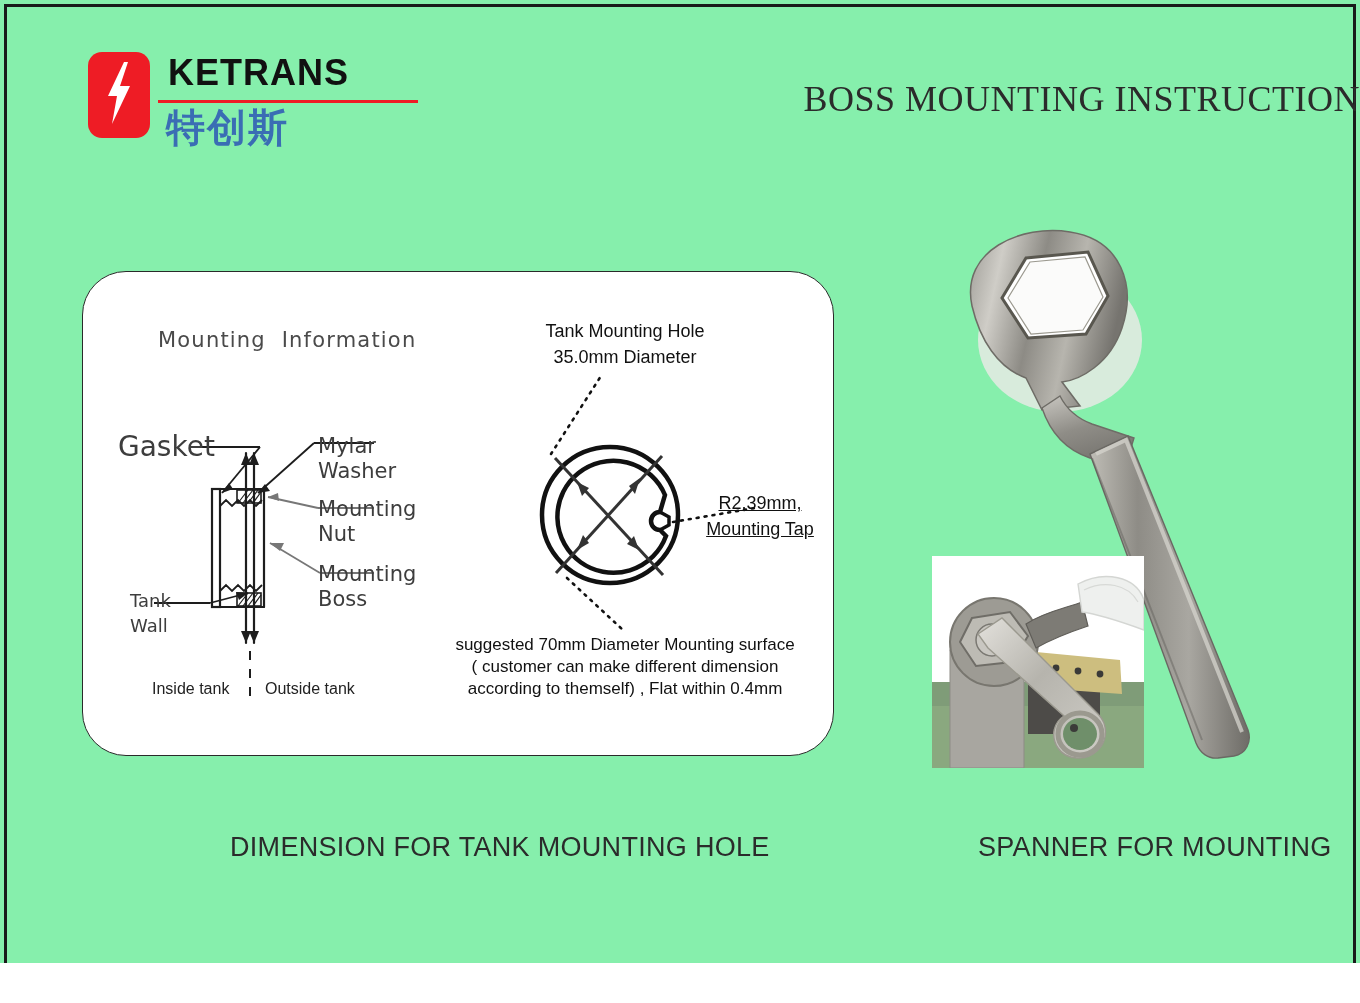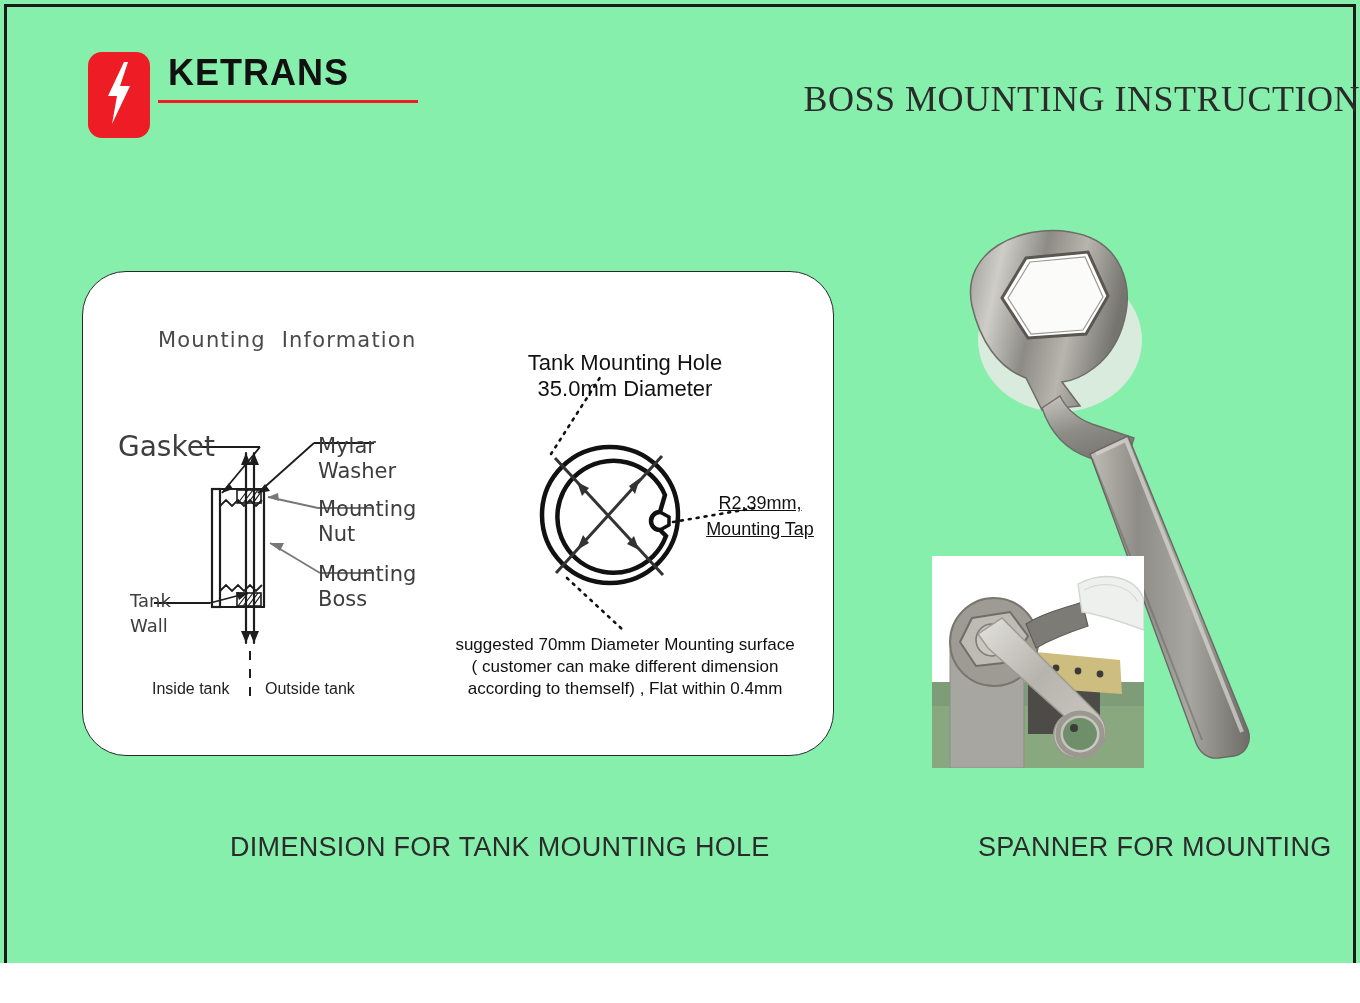--- a/index.html
+++ b/index.html
@@ -143,23 +143,23 @@
   
   .callout {
     position: absolute;
     font-family: "Liberation Sans", sans-serif;
     color: #111111;
     text-align: center;
     white-space: pre-line;
   }
   #callout-hole {
     left: 500px;
-    top: 350px;
+    top: 318px;
     width: 250px;
-    font-size: 22px;
+    font-size: 18px;
     line-height: 26px;
   }
   #callout-tap {
     left: 690px;
     top: 490px;
     width: 140px;
     font-size: 18px;
     line-height: 26px;
     text-align: center;
     text-decoration: underline;
@@ -211,20 +211,21 @@
 
   <div id="page-frame"></div>
 
   <div id="logo">
     <div id="logo-mark"></div>
     <svg id="logo-bolt" viewBox="0 0 30 62">
       <polygon points="20,0 4,34 13,34 8,62 26,24 16,24 24,0" fill="#ffffff"></polygon>
     </svg>
     <div id="logo-wordmark">KETRANS</div>
     <div id="logo-rule"></div>
+    <div id="logo-cn">特创斯</div>
   </div>
 
   <div id="main-title">BOSS MOUNTING INSTRUCTION</div>
 
   <div id="dim-panel"></div>
 
   <svg style="position:absolute;left:82px;top:271px;width:752px;height:485px;" viewBox="0 0 752 485">
     <g stroke="#1d1d1d" fill="none" stroke-width="2.2" stroke-linecap="round">
 
       <line x1="164" y1="182" x2="164" y2="372"></line>

